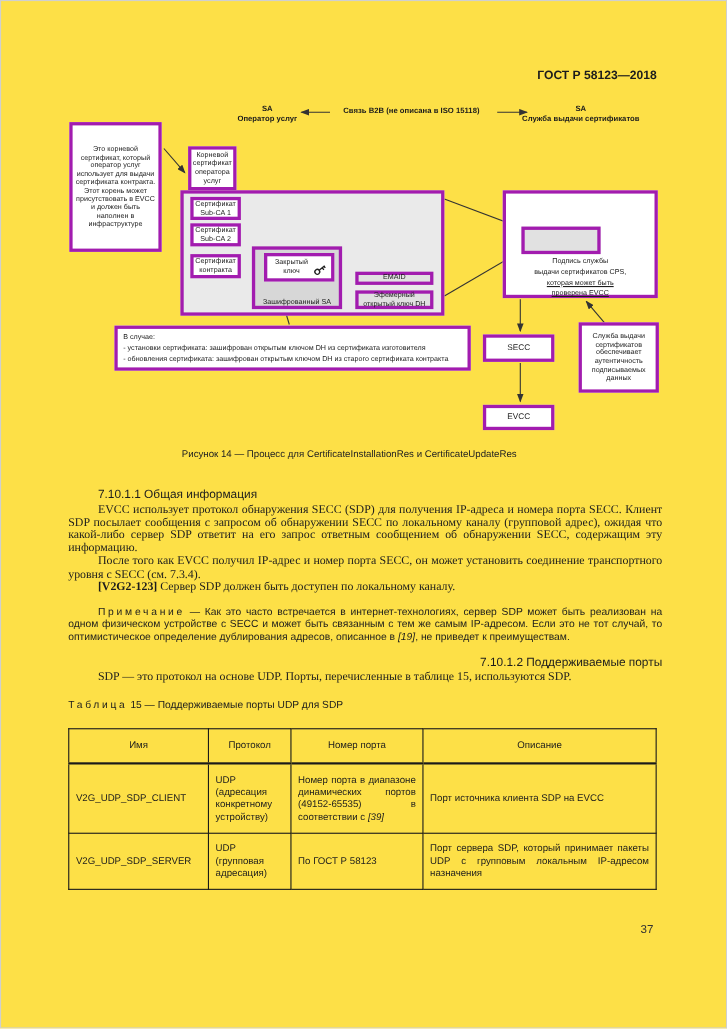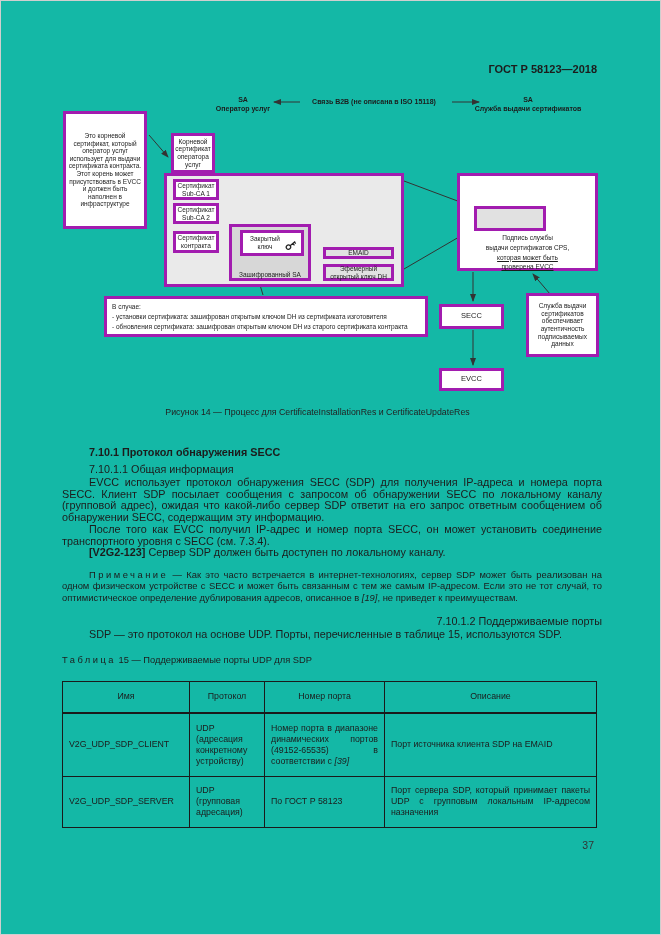--- a/index.html
+++ b/index.html
@@ -1,17 +1,17 @@
 <!DOCTYPE html>
 <html><head>
 <meta charset="utf-8">
 <style>
   html,body{margin:0;padding:0;background:#fff;}
   .page{
-    position:relative;width:659px;height:933px;background:#14b8a6;
+    position:relative;width:659px;height:933px;background:#fde047;
     border:1px solid #cfcfcf;overflow:hidden;
     font-family:"Liberation Sans",sans-serif;color:#1c1c1c;
   }
   
   .doc-header{position:absolute;top:62px;right:63px;font-size:11px;font-weight:bold;}
   .page-number{position:absolute;top:838px;right:66px;font-size:10.5px;color:#333;}
   
   .connectors{position:absolute;left:0;top:0;pointer-events:none;}
   .dbox{
     position:absolute;box-sizing:border-box;border:3px solid #a21caf;background:#fff;
@@ -25,21 +25,21 @@
   .sa-label{position:absolute;left:228px;top:270px;width:82px;text-align:center;font-size:6.5px;}
   .sig-text{position:absolute;left:459px;top:232px;width:135px;text-align:center;font-size:6.5px;line-height:1.5;}
   .sig-underline{text-decoration:underline;}
   .case-note{align-items:flex-start;justify-content:flex-start;flex-direction:column;text-align:left;line-height:1.55;padding:3px 5px;}
   .fig-caption{position:absolute;top:406px;left:47px;width:539px;text-align:center;font-size:8.8px;color:#222;}
   .key-icon{position:absolute;right:3px;top:5px;}
   
   .textcol{position:absolute;left:61px;top:440px;width:540px;}
   .h-bold{font-size:10.8px;font-weight:bold;margin:0 0 4px 0;padding-left:27px;line-height:13px;}
   .h-reg{font-size:10.8px;font-weight:normal;margin:3px 0 1px 0;padding-left:27px;line-height:13px;}
-  .para{font-size:10.8px;line-height:11.7px;text-align:justify;text-indent:27px;margin:0;}
+  .para{font-size:10.8px;line-height:11.7px;text-align:justify;text-indent:27px;margin:0;font-family:Liberation Serif, serif;}
   .req-tag{font-weight:bold;}
   .note{font-size:9.4px;line-height:11.4px;text-align:justify;text-indent:27px;margin:10px 0 0 0;}
   .note-label{letter-spacing:2.5px;}
   .ref-italic{font-style:italic;}
   .h-reg2{margin-top:12px;text-align:right;}
   
   .tbl-title{font-size:9.3px;margin:14px 0 16px 0;}
   .tbl-title .sp{letter-spacing:2.5px;}
   table.gost{
     border-collapse:collapse;table-layout:fixed;width:534px;margin-top:11px;
@@ -137,21 +137,20 @@
     <div class="dbox case-note" style="left:103px;top:295px;width:324px;height:41px;">
       <div>В случае:</div>
       <div>- установки сертификата: зашифрован открытым ключом DH из сертификата изготовителя</div>
       <div>- обновления сертификата: зашифрован открытым ключом DH из старого сертификата контракта</div>
     </div>
 
     <div class="fig-caption">Рисунок 14 — Процесс для CertificateInstallationRes и CertificateUpdateRes</div>
   </div>
 
   <div class="textcol">
-    <p class="h-bold" style="margin-top:5px;">7.10.1 Протокол обнаружения SECC</p>
     <p class="h-reg">7.10.1.1 Общая информация</p>
     <p class="para">EVCC использует протокол обнаружения SECC (SDP) для получения IP-адреса и номера порта SECC. Клиент SDP посылает сообщения с запросом об обнаружении SECC по локальному каналу (групповой адрес), ожидая что какой-либо сервер SDP ответит на его запрос ответным сообщением об обнаружении SECC, содержащим эту информацию.</p>
     <p class="para">После того как EVCC получил IP-адрес и номер порта SECC, он может установить соединение транспортного уровня с SECC (см. 7.3.4).</p>
     <p class="para"><span class="req-tag">[V2G2-123]</span><span> Сервер SDP должен быть доступен по локальному каналу.</span></p>
     <p class="note"><span class="note-label">Примечание</span><span> — Как это часто встречается в интернет-технологиях, сервер SDP может быть реализован на одном физическом устройстве с SECC и может быть связанным с тем же самым IP-адресом. Если это не тот случай, то оптимистическое определение дублирования адресов, описанное в </span><span class="ref-italic">[19]</span><span>, не приведет к преимуществам.</span></p>
     <p class="h-reg h-reg2">7.10.1.2 Поддерживаемые порты</p>
     <p class="para">SDP — это протокол на основе UDP. Порты, перечисленные в таблице 15, используются SDP.</p>
 
     <p class="tbl-title"><span class="sp">Таблица</span> <span>15 — Поддерживаемые порты UDP для SDP</span></p>
 
@@ -168,21 +167,21 @@
           <th>Протокол</th>
           <th>Номер порта</th>
           <th>Описание</th>
         </tr>
       </thead>
       <tbody>
         <tr class="r1">
           <td class="cell-name">V2G_UDP_SDP_CLIENT</td>
           <td>UDP (адресация конкретному устройству)</td>
           <td><span>Номер порта в диапазоне динамических портов (49152-65535) в соответствии с </span><span class="ref-italic">[39]</span></td>
-          <td>Порт источника клиента SDP на EMAID</td>
+          <td>Порт источника клиента SDP на EVCC</td>
         </tr>
         <tr class="r2">
           <td class="cell-name">V2G_UDP_SDP_SERVER</td>
           <td>UDP (групповая адресация)</td>
           <td><span>По ГОСТ Р 58123</span><span class="ref-italic"></span></td>
           <td>Порт сервера SDP, который принимает пакеты UDP с групповым локальным IP-адресом назначения</td>
         </tr>
       </tbody>
     </table>
   </div>

